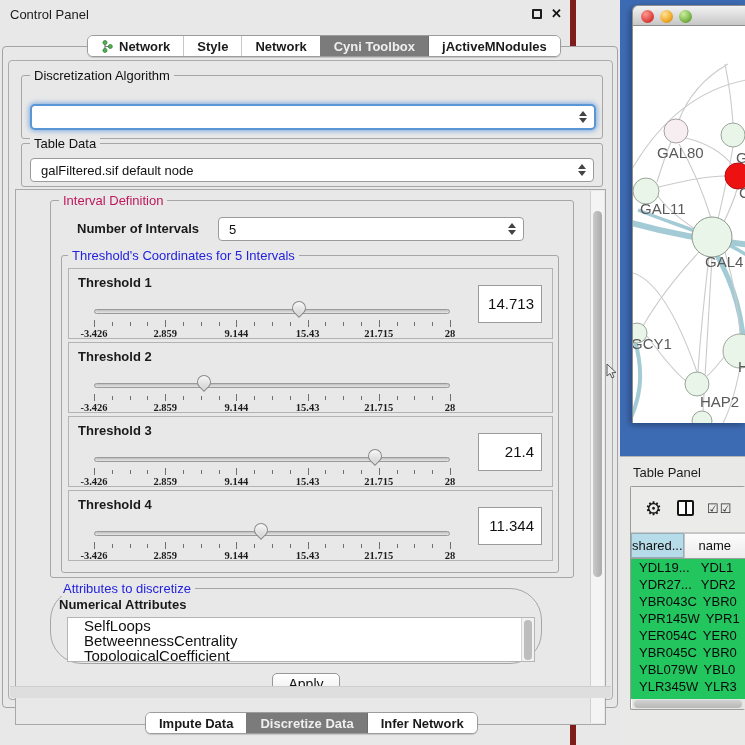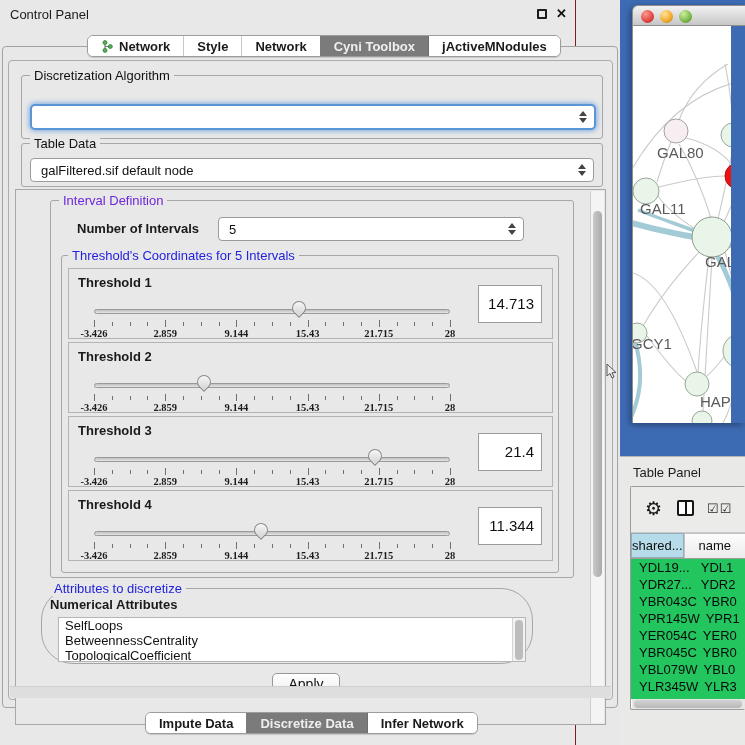--- a/index.html
+++ b/index.html
@@ -2,21 +2,21 @@
 <html><head>
 <meta charset="utf-8">
 <style>
   * { margin:0; padding:0; box-sizing:border-box; }
   html,body { background:#BFBFBF; }
   #stage { position:relative; width:745px; height:745px; overflow:hidden;
            background:#E8E8E8; font-family:"Liberation Sans", sans-serif; color:#1A1A1A; }
 
   
   .control-panel { position:absolute; left:0; top:0; width:576px; height:745px;
-                   background:#E8E8E8; border-right:1px solid #7f1d1d; }
+                   background:#E8E8E8; border-right:6px solid #7f1d1d; }
   .cp-titlebar { position:absolute; left:0; top:0; width:100%; height:28px; }
   .cp-title { position:absolute; left:10px; top:7px; font-size:13px; color:#1C1C1C; }
   .float-btn { position:absolute; right:28px; top:9px; width:10px; height:10px; border:2px solid #1C1C1C; border-radius:1px; }
   .close-btn { position:absolute; right:8px; top:6px; font-size:13px; font-weight:bold; color:#111; }
 
   .seg-tabs { position:absolute; display:flex; height:22px; background:#FFF;
               border:1px solid #9C9C9C; border-radius:6px; overflow:hidden;
               box-shadow:0 1px 1px rgba(0,0,0,.15); z-index:5; }
   .seg-tab { display:flex; align-items:center; gap:5px; padding:0 13px; font-size:13px;
              font-weight:600; color:#1A1A1A; border-left:1px solid #C8C8C8; background:#FFF; }
@@ -27,21 +27,21 @@
   .tabs-bottom { left:145px; top:712px; }
 
   .outer-box { position:absolute; left:2px; top:46px; width:616px; height:662px;
                border:1px solid #A3A3A3; border-radius:4px; background:#E8E8E8; }
   .main-box { position:absolute; left:8px; top:60px; width:605px; height:640px;
               border:1px solid #ACACAC; border-radius:4px; background:#E8E8E8; }
 
   .group { position:absolute; border:1px solid #A6A6A6; border-radius:3px; }
   .group-label { position:absolute; top:-8px; left:8px; background:#E8E8E8; padding:0 4px;
                  font-size:13px; color:#111; white-space:nowrap; }
-  .group-label.green { color:#6d28d9; }
+  .group-label.green { color:#be185d; }
   .group-label.blue  { color:#2222DD; }
 
   
   .algo-group { left:12px; top:14px; width:582px; height:64px; }
   .algo-combo { position:absolute; left:8px; top:28px; width:566px; height:26px; background:#FFF;
                 border:2px solid #5A96D6; border-radius:5px;
                 box-shadow:0 0 5px 1px rgba(90,150,220,.75); }
   
   .popup { position:absolute; left:13px; top:84px; width:566px; height:57px; background:#FFF;
            border:1px solid #9A9A9A; box-shadow:0 3px 8px rgba(0,0,0,.35); z-index:20; }
@@ -87,25 +87,25 @@
   .ticks { position:absolute; left:0; top:51px; width:100%; height:8px; }
   .ticks i { position:absolute; top:2px; width:1px; height:4px; background:#707070; }
   .ticks i.tall { top:0; height:7px; }
   .scale-labels { position:absolute; left:0; top:59px; width:100%; height:11px;font-family:Liberation Serif, serif; }
   .scale-labels span { position:absolute; transform:translateX(-50%); font-size:10.5px;
                        font-weight:700; color:#1C1C1C; white-space:nowrap; }
   .value-box { position:absolute; right:10px; top:16px; width:64px; height:38px; background:#FFF;
                border:1px solid #9B9B9B; font-size:15px; color:#111; text-align:right;
                line-height:36px; padding-right:7px; }
 
-  .attrs-group { left:25px; top:398px; width:492px; height:76px;border-radius:32px; }
+  .attrs-group { left:34px; top:398px; width:492px; height:76px;border-radius:32px; }
   .attrs-title { position:absolute; left:8px; top:8px; font-size:13px; font-weight:bold; }
   .attrs-list { position:absolute; left:16px; top:28px; width:468px; height:45px; background:#FFF;
                 border:1px solid #B5B5B5; overflow:hidden; }
-  .attrs-list .item { font-size:13px; color:#111; padding-left:6px; line-height:15px; }
+  .attrs-list .item { font-size:15px; color:#111; padding-left:16px; line-height:15px; }
   .list-scrollbar { position:absolute; right:0; top:0; width:13px; height:100%;
                 background:#F2F2F2; border-left:1px solid #D5D5D5; }
   .list-scrollbar .thumb { position:absolute; left:2px; top:2px; width:8px; height:40px;
                 background:#BDBDBD; border-radius:4px; }
 
   .apply-btn { position:absolute; left:263px; top:612px; width:68px; height:23px;
                background:linear-gradient(180deg,#FFFFFF,#EDEDED); border:1px solid #989898;
                border-radius:5px; font-size:14px; color:#111; text-align:center; line-height:21px; }
   .bottom-band { position:absolute; left:1px; bottom:1px; width:601px; height:12px;
                background:#DEDEDE; border-radius:0 0 4px 4px; border-top:1px solid #CFCFCF; }
@@ -116,21 +116,21 @@
   .desktop { position:absolute; left:620px; top:0; width:125px; height:456px; background:#3D6BB3; }
   .mac-window { position:absolute; left:632px; top:5px; width:113px; height:418px;
                 border-radius:6px 0 0 0; box-shadow:-2px 2px 6px rgba(0,0,0,.35); }
   .mw-titlebar { position:absolute; left:0; top:0; width:100%; height:21px;
                  background:linear-gradient(180deg,#F2F2F2,#C7C7C7);
                  border:1px solid #8E8E8E; border-right:none; border-radius:6px 0 0 0; }
   .light { position:absolute; top:4px; width:13px; height:13px; border-radius:50%; }
   .light.red    { left:8px;  background:radial-gradient(circle at 35% 30%,#FF9A94,#E0443E 60%,#9E221E); }
   .light.yellow { left:27px; background:radial-gradient(circle at 35% 30%,#FFE39A,#F0A928 60%,#A87211); }
   .light.green  { left:46px; background:radial-gradient(circle at 35% 30%,#CDEE9E,#7AB648 60%,#4C7B22); }
-  .net-canvas { position:absolute; left:0; top:21px; width:99px; height:397px; background:#FFF;
+  .net-canvas { position:absolute; left:0; top:21px; width:113px; height:397px; background:#FFF;
                 border-left:1px solid #8E8E8E; overflow:hidden; }
 
   .table-panel { position:absolute; left:620px; top:456px; width:125px; height:289px;
                  background:#E9E9E7; border-top:1px solid #B5B5B5; }
   .tp-title { position:absolute; left:13px; top:8px; font-size:13px; color:#1C1C1C; }
   .tp-frame { position:absolute; left:10px; top:29px; width:115px; height:224px;
               border:1px solid #9C9C9C; border-right:none; border-radius:2px; background:#FFF; }
   .tp-toolbar { position:absolute; left:0; top:0; width:100%; height:46px; background:#EBEBE9;
                 border-bottom:1px solid #C9C9C9; }
   .gear-ic { position:absolute; left:14px; top:10px; font-size:19px; color:#151515; }

